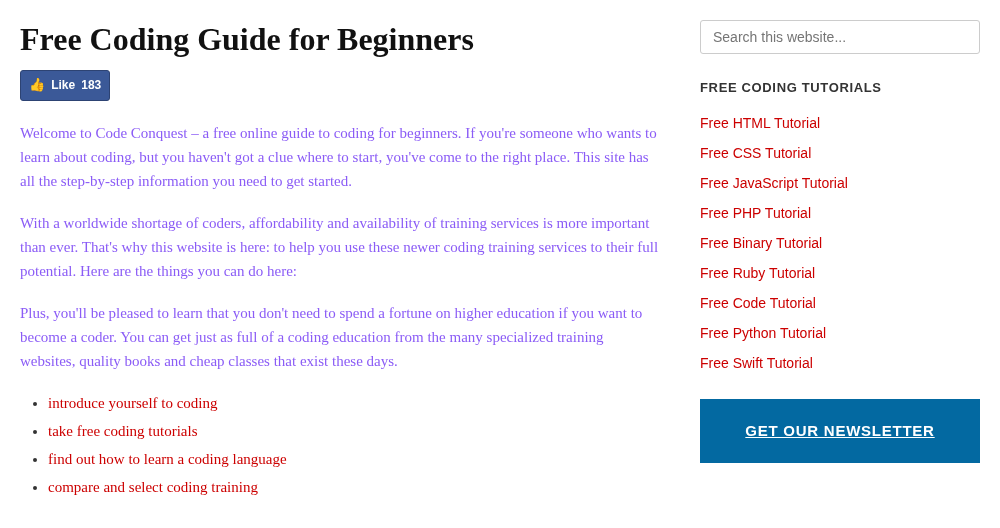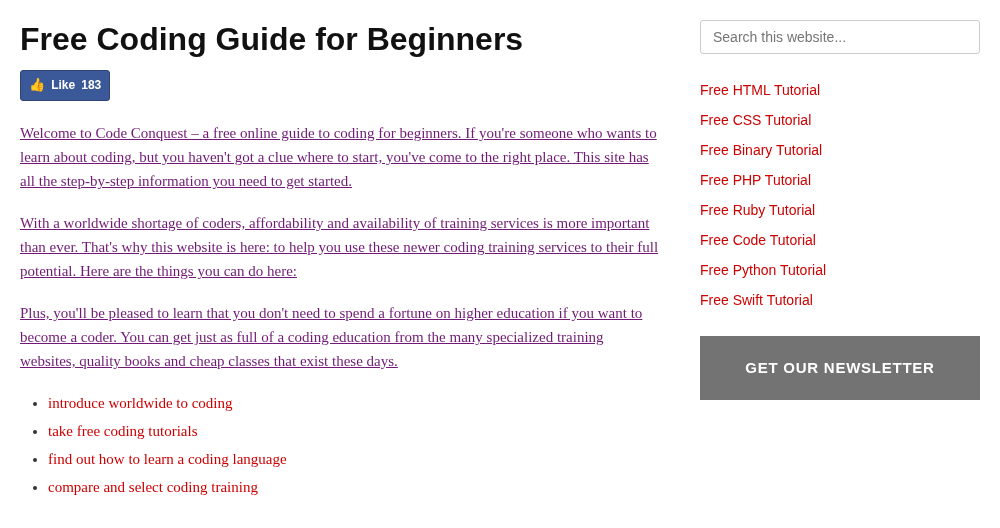--- a/index.html
+++ b/index.html
@@ -28,21 +28,21 @@
       flex: 1;
       min-width: 0;
     }
 
     .sidebar {
       width: 280px;
       flex-shrink: 0;
     }
 
     h1 {
-      font-family: Liberation Sans, sans-serif;
+      font-family: Liberation Serif, serif;
       font-size: 32px;
       font-weight: 900;
       color: #111;
       margin-bottom: 12px;
       line-height: 1.2;
     }
 
     .like-button {
       display: inline-flex;
       align-items: center;
@@ -59,22 +59,21 @@
       border: 1px solid #2d4373;
     }
 
     .like-button .thumb-icon {
       font-size: 13px;
     }
 
     .main-text p {
       margin-bottom: 18px;
       font-size: 15px;
-      color: #701a75;
-      text-decoration: underline;
+      color: #8b5cf6;
     }
 
     .bullet-list {
       list-style: disc;
       padding-left: 28px;
       margin-top: 8px;
     }
 
     .bullet-list li {
       margin-bottom: 4px;
@@ -119,25 +118,26 @@
     }
 
     .tutorial-links li a {
       color: #cc0000;
       text-decoration: none;
       font-family: Arial, Helvetica, sans-serif;
       font-size: 14px;
     }
 
     .newsletter-box {
-      background: #737373;
+      background: #0369a1;
       color: #fff;
       text-align: center;
       padding: 20px;
       cursor: pointer;
+      text-decoration: underline;
     }
 
     .newsletter-box span {
       font-family: Arial, Helvetica, sans-serif;
       font-size: 15px;
       font-weight: bold;
       letter-spacing: 0.05em;
       text-transform: uppercase;
     }
   </style>
@@ -156,53 +156,57 @@
       <span>183</span>
     </div>
 
     <div class="main-text">
       <p>Welcome to Code Conquest – a free online guide to coding for beginners. If you're someone who wants to learn about coding, but you haven't got a clue where to start, you've come to the right place. This site has all the step-by-step information you need to get started.</p>
       <p>With a worldwide shortage of coders, affordability and availability of training services is more important than ever. That's why this website is here: to help you use these newer coding training services to their full potential. Here are the things you can do here:</p>
       <p>Plus, you'll be pleased to learn that you don't need to spend a fortune on higher education if you want to become a coder. You can get just as full of a coding education from the many specialized training websites, quality books and cheap classes that exist these days.</p>
 
       <ul class="bullet-list">
         <li>
-          <a href="#">introduce worldwide to coding</a>
+          <a href="#">introduce yourself to coding</a>
         </li>
         <li>
           <a href="#">take free coding tutorials</a>
         </li>
         <li>
           <a href="#">find out how to learn a coding language</a>
         </li>
         <li>
           <a href="#">compare and select coding training</a>
         </li>
       </ul>
     </div>
 
   </div>
 
   <div class="sidebar">
 
     <input type="text" class="search-box" placeholder="Search this website..." style="">
 
+    <div class="sidebar-section-title">FREE CODING TUTORIALS</div>
 
     <ul class="tutorial-links">
       <li>
         <a href="#">Free HTML Tutorial</a>
       </li>
       <li>
         <a href="#">Free CSS Tutorial</a>
       </li>
       <li>
+        <a href="#">Free JavaScript Tutorial</a>
+      </li>
+      <li>
+        <a href="#">Free PHP Tutorial</a>
+      </li>
+      <li>
         <a href="#">Free Binary Tutorial</a>
-      </li>
-      <li>
-        <a href="#">Free PHP Tutorial</a>
       </li>
       <li>
         <a href="#">Free Ruby Tutorial</a>
       </li>
       <li>
         <a href="#">Free Code Tutorial</a>
       </li>
       <li>
         <a href="#">Free Python Tutorial</a>
       </li>

